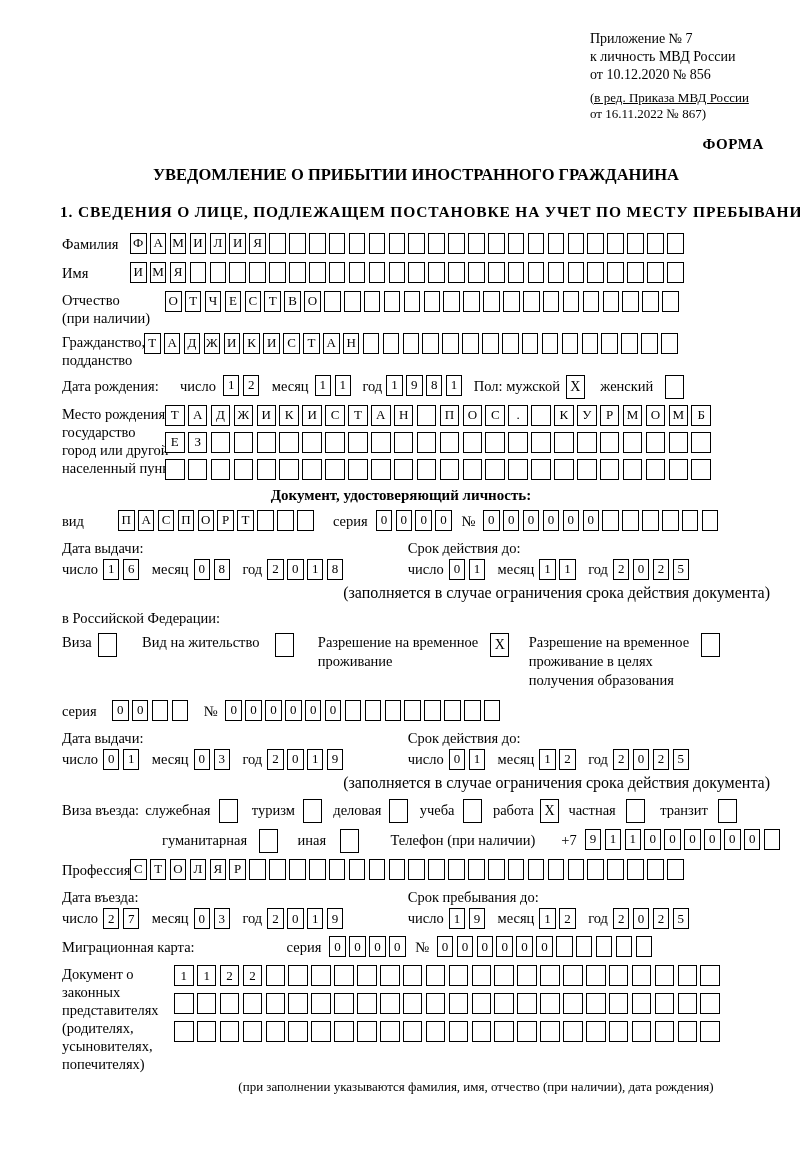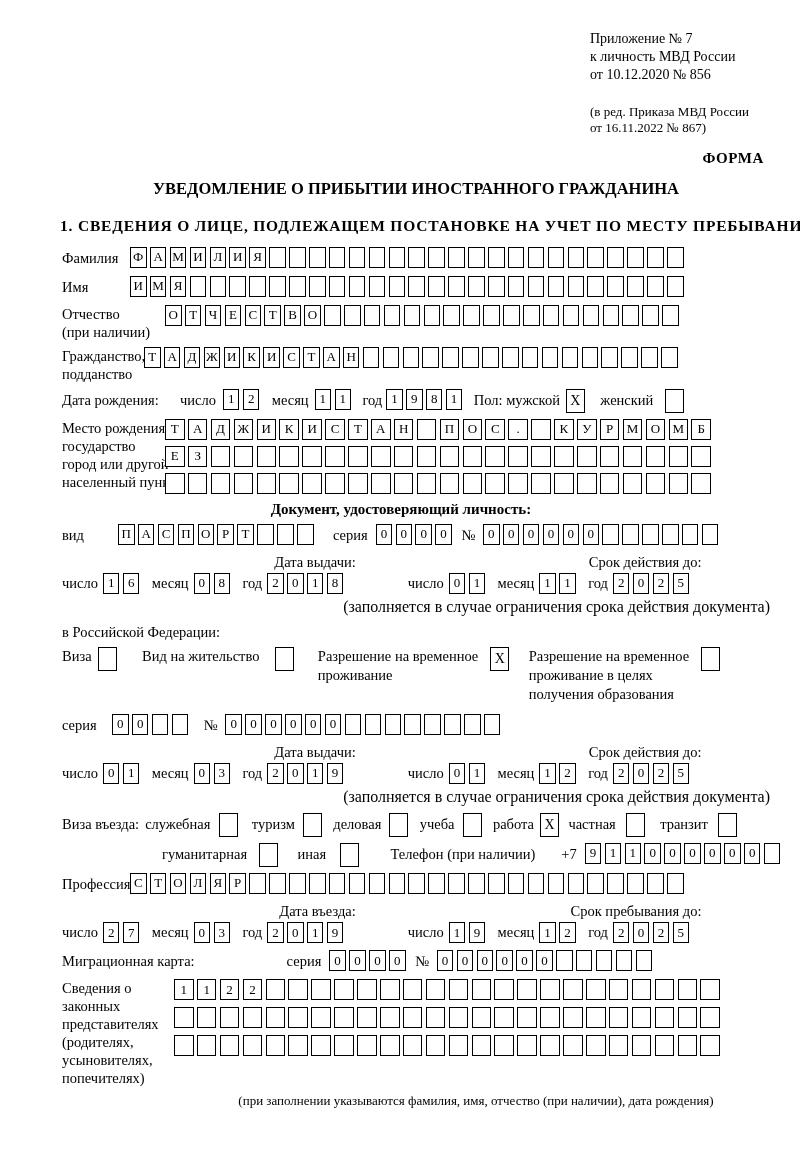--- a/index.html
+++ b/index.html
@@ -4,41 +4,41 @@
 <style>
   *{box-sizing:border-box;}
   html,body{margin:0;padding:0;background:#ffffff;}
   body{width:800px;height:1163px;overflow:hidden;color:#000;
        font-family:"Liberation Serif","DejaVu Serif",serif;font-size:14.5px;line-height:1.25;}
   .page{padding:30px 30px 0 62px;}
   .b{font-weight:700;}
   
   .appendix{width:180px;margin-left:auto;font-size:14px;line-height:1.3;}
   .appendix .sm{font-size:13px;}
-  .appendix .gap{margin-top:19px;}
+  .appendix .gap{margin-top:5px;text-decoration:underline;}
   .forma{text-align:right;font-size:15px;margin:12px 6px 0 0;letter-spacing:.6px;}
   .title{text-align:center;font-size:16.5px;line-height:1.3;}
   .title1{margin-top:10px;}
   .blank{display:inline-block;width:54px;border-bottom:2px solid #000;margin-left:10px;}
   .sechead{font-size:15.5px;letter-spacing:.8px;margin:16px 0 12px -2px;white-space:nowrap;}
   
   .boxes{display:inline-flex;flex-wrap:nowrap;}
   .box{flex:0 0 auto;width:16.5px;height:21px;border:1.6px solid #000;margin-right:3.4px;
        display:inline-flex;align-items:center;justify-content:center;font-size:13px;background:#fff;}
   .wide .box{width:19.5px;}
   .cb .box{width:19px;height:24px;font-size:14px;}
   
   .row{display:flex;align-items:flex-start;margin-bottom:6px;}
   .row .lbl{flex:0 0 auto;line-height:23px;white-space:nowrap;}
   .lblcol{flex:0 0 auto;line-height:18px;}
   .lblcol div{white-space:nowrap;}
   .colstack{display:flex;flex-direction:column;gap:6px;}
   .docheading{text-align:center;margin:2px 30px 5px 0;font-size:15px;}
   .dates{display:flex;margin-bottom:2px;}
-  .dgrp-t{text-align:right;margin-bottom:1px;}
+  .dgrp-t{text-align:left;margin-bottom:1px;}
   .dline{display:flex;align-items:center;}
   .dline .lbl{margin-right:5px;line-height:23px;}
   .dline .boxes{margin-right:9px;}
   .note{font-size:16px;text-align:right;margin:1px 0 6px 0;}
   .para{margin-bottom:4px;}
   .permits{display:flex;align-items:flex-start;margin:2px 0 10px 0;}
   .pcol{text-align:left;line-height:19px;flex:0 0 auto;}
   .repsnote{font-size:13px;text-align:center;margin:4px 0 0 120px;}
 </style>
 </head>
@@ -665,21 +665,21 @@
         <span class="box"></span>
         <span class="box"></span>
         <span class="box"></span>
         <span class="box"></span>
         <span class="box"></span>
       </span>
   </div>
 
   <div class="row">
     <span class="lblcol" style="width:112px">
-      <div>Сведения о</div>
+      <div>Документ о</div>
       <div>законных</div>
       <div>представителях</div>
       <div>(родителях,</div>
       <div>усыновителях,</div>
       <div>попечителях)</div>
     </span>
     <span class="colstack" style="gap:7px">
       <span class="boxes wide">
           <span class="box">1</span>
           <span class="box">1</span>

